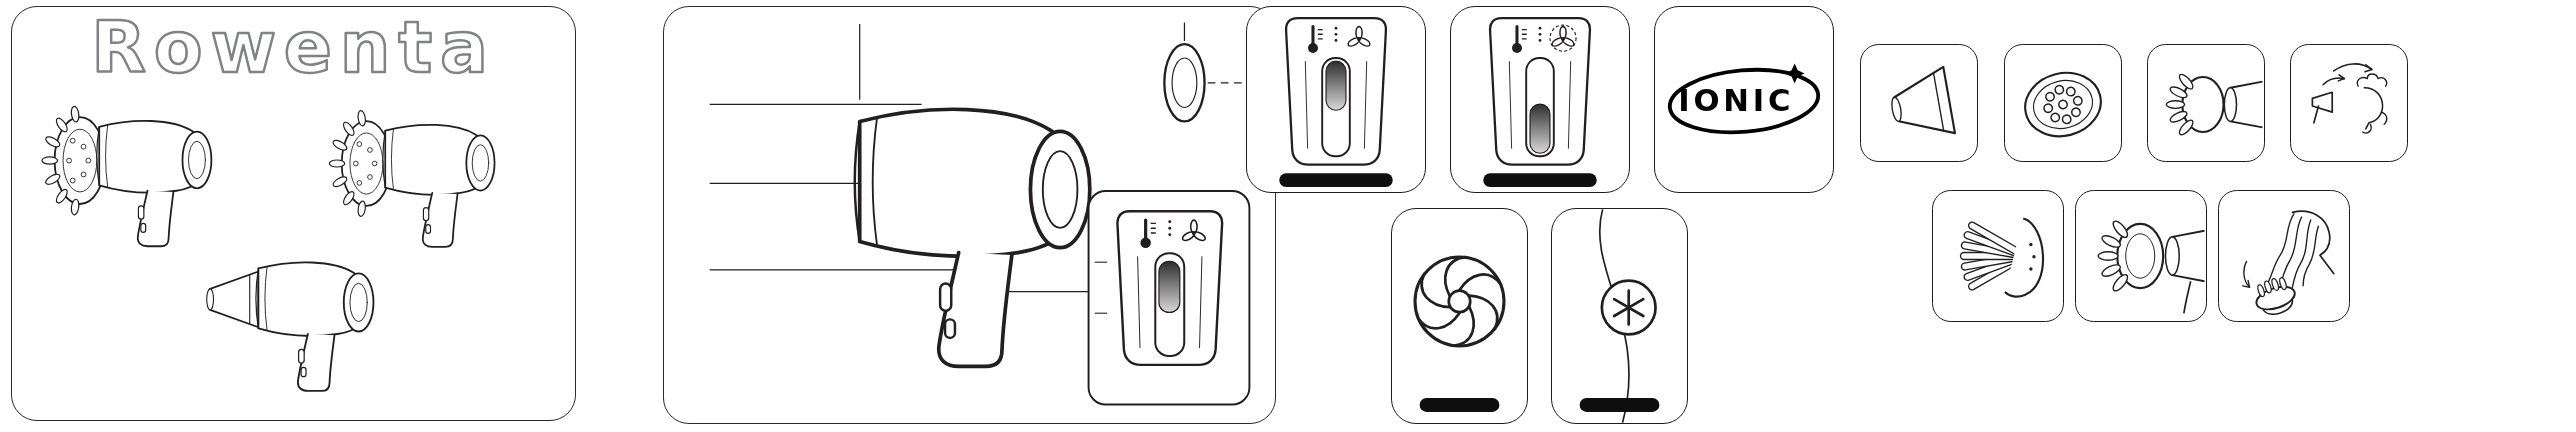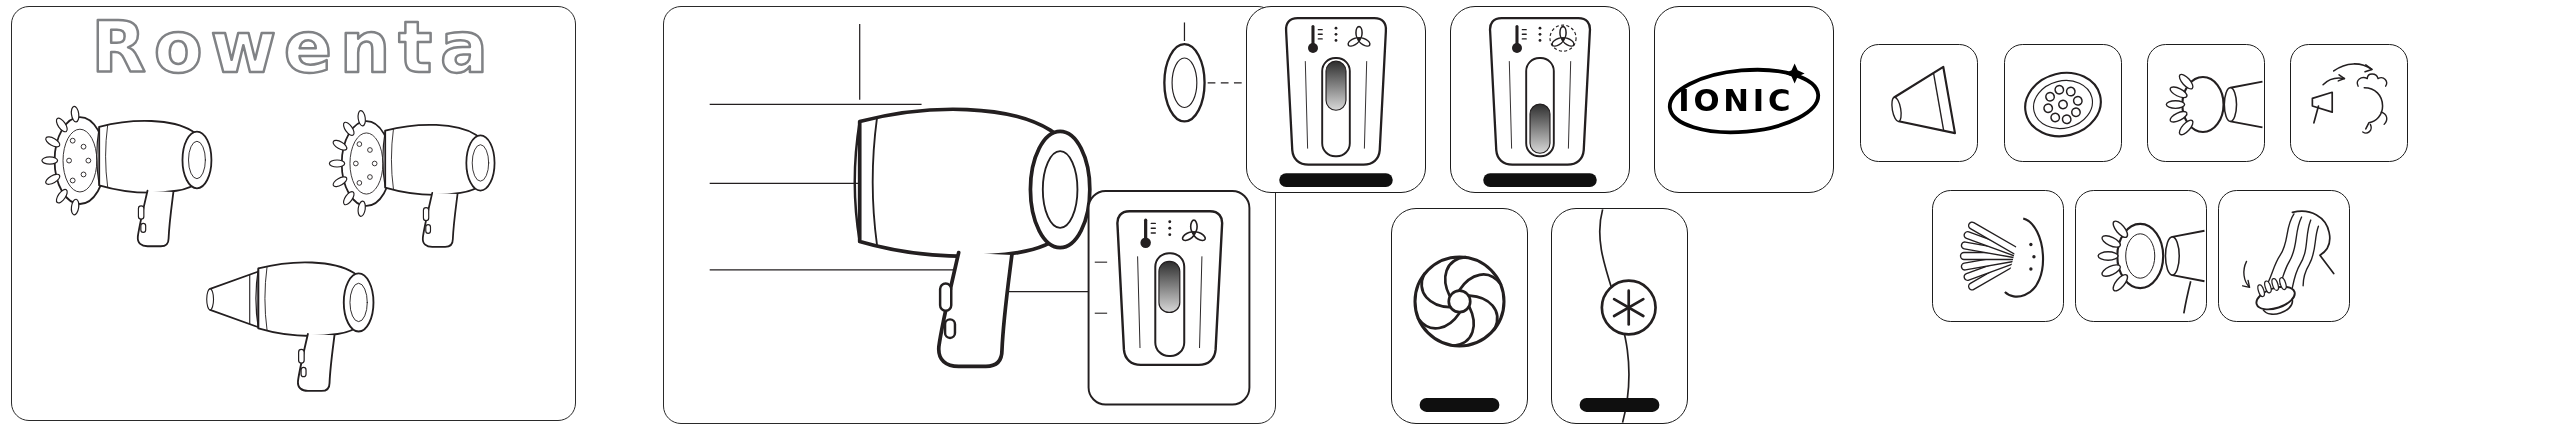--- a/index.html
+++ b/index.html
@@ -1,18 +1,18 @@
 <!DOCTYPE html>
 <html style="font-size:12.4px"><head>
 <meta charset="utf-8">
 <style>
   * { box-sizing: border-box; }
   html,body { margin:0; padding:0; background:#ffffff; font-family:"DejaVu Sans", sans-serif; }
   #canvas { position:relative; width:2576px; height:432px; background:#ffffff; overflow:hidden; }
-  .panel { position:absolute; background:#fff; border:1.6px solid #2a2a2a; border-radius:18px; }
+  .panel { position:absolute; background:#fff; border:1.6px solid #2a2a2a; border-radius:26px; }
   .tile  { position:absolute; background:#fff; border:1.9px solid #1d1d1d; border-radius:18.7px;padding-left:36px; }
   .tile-big { border-radius:25px; }
   svg.fill { position:absolute; inset:0; width:100%; height:100%; display:block; }
 </style>
 </head>
 <body>
 
 <svg width="0" height="0" style="position:absolute" aria-hidden="true">
   <defs>
     <linearGradient id="gradThumb" x1="0" y1="0" x2="0" y2="1">

